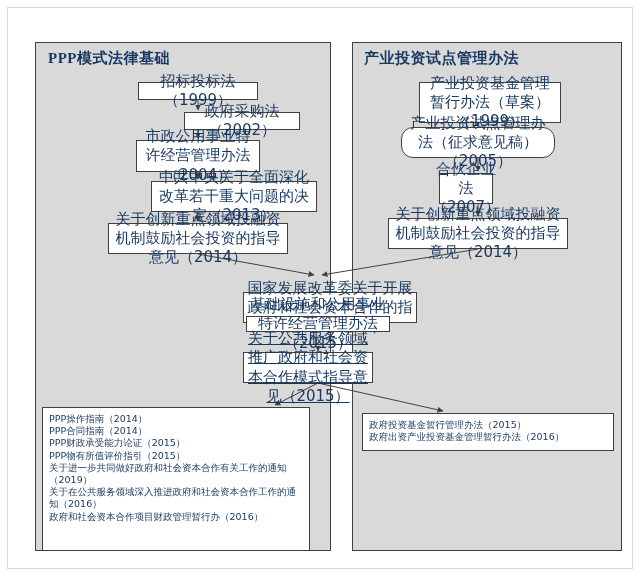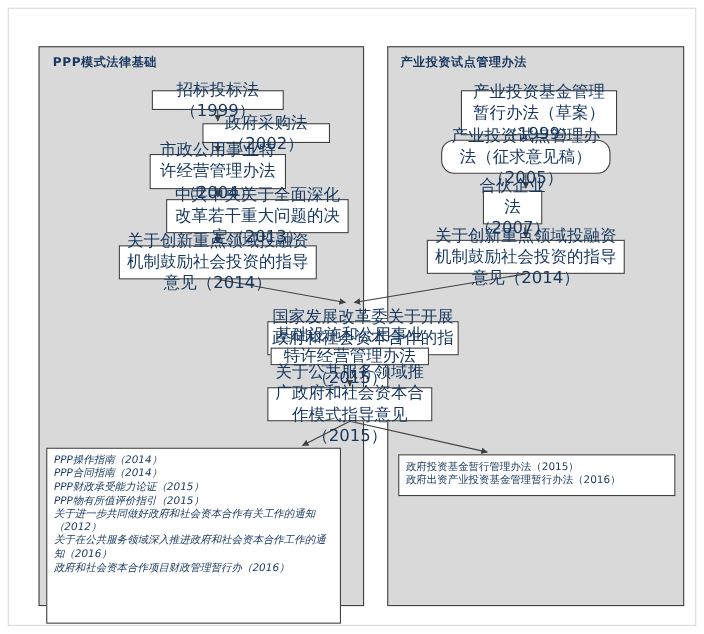--- a/index.html
+++ b/index.html
@@ -16,25 +16,26 @@
   }
   .canvas { position:absolute; inset:0; }
   .panel {
     position:absolute;
     background:#d9d9d9;
     border:1px solid #404040;
     z-index:1;
   }
   .panel-title {
     position:absolute;
-    font-size:11px;
+    font-size:15px;
     font-weight:bold;
     color:#17375e;
     z-index:4;
     letter-spacing:0.5px;
+    font-family:Liberation Serif, serif;
   }
   svg.connectors { position:absolute; left:0; top:0; z-index:2; }
   .node {
     position:absolute;
     background:#ffffff;
     border:1px solid #404040;
     color:#17375e;
     font-size:15px;
     line-height:1.28;
     display:flex;
@@ -102,28 +103,28 @@
   <div class="node" style="left:115px; top:181px; width:166px; height:31px;margin-left:36px;">中共中央关于全面深化改革若干重大问题的决定（2013）</div>
   <div class="node" style="left:108px; top:223px; width:180px; height:31px;">关于创新重点领域投融资机制鼓励社会投资的指导意见（2014）</div>
 
   <div class="node" style="left:419px; top:82px; width:142px; height:41px;">产业投资基金管理暂行办法（草案）（1999）</div>
   <div class="node" style="left:401px; top:127px; width:154px; height:31px;border-radius:12px;">产业投资试点管理办法（征求意见稿）（2005）</div>
   <div class="node" style="left:439px; top:173px; width:54px; height:31px;">合伙企业法（2007）</div>
   <div class="node" style="left:388px; top:218px; width:180px; height:31px;">关于创新重点领域投融资机制鼓励社会投资的指导意见（2014）</div>
 
   <div class="node" style="left:243px; top:292px; width:174px; height:31px;">国家发展改革委关于开展政府和社会资本合作的指导意见（2014）</div>
   <div class="node" style="left:246px; top:316px; width:144px; height:16px;">基础设施和公用事业特许经营管理办法（2015）</div>
-  <div class="node" style="left:243px; top:352px; width:150px; height:31px;">关于公共服务领域推广政府和社会资本合作模式指导意见（2015）</div>
+  <div class="node" style="left:243px; top:352px; width:130px; height:31px;text-decoration:underline;">关于公共服务领域推广政府和社会资本合作模式指导意见（2015）</div>
 
-  <div class="list-box" style="left:42px; top:407px; width:268px; height:160px;font-style:italic;">
+  <div class="list-box" style="left:42px; top:407px; width:268px; height:144px;">
     <span class="list-line">PPP操作指南（2014）</span>
     <span class="list-line">PPP合同指南（2014）</span>
     <span class="list-line">PPP财政承受能力论证（2015）</span>
     <span class="list-line">PPP物有所值评价指引（2015）</span>
-    <span class="list-line">关于进一步共同做好政府和社会资本合作有关工作的通知（2012）</span>
+    <span class="list-line">关于进一步共同做好政府和社会资本合作有关工作的通知（2019）</span>
     <span class="list-line">关于在公共服务领域深入推进政府和社会资本合作工作的通知（2016）</span>
     <span class="list-line">政府和社会资本合作项目财政管理暂行办（2016）</span>
   </div>
 
   <div class="list-box" style="left:362px; top:413px; width:252px; height:38px;">
     <span class="list-line">政府投资基金暂行管理办法（2015）</span>
     <span class="list-line">政府出资产业投资基金管理暂行办法（2016）</span>
   </div>
 
 </div>

